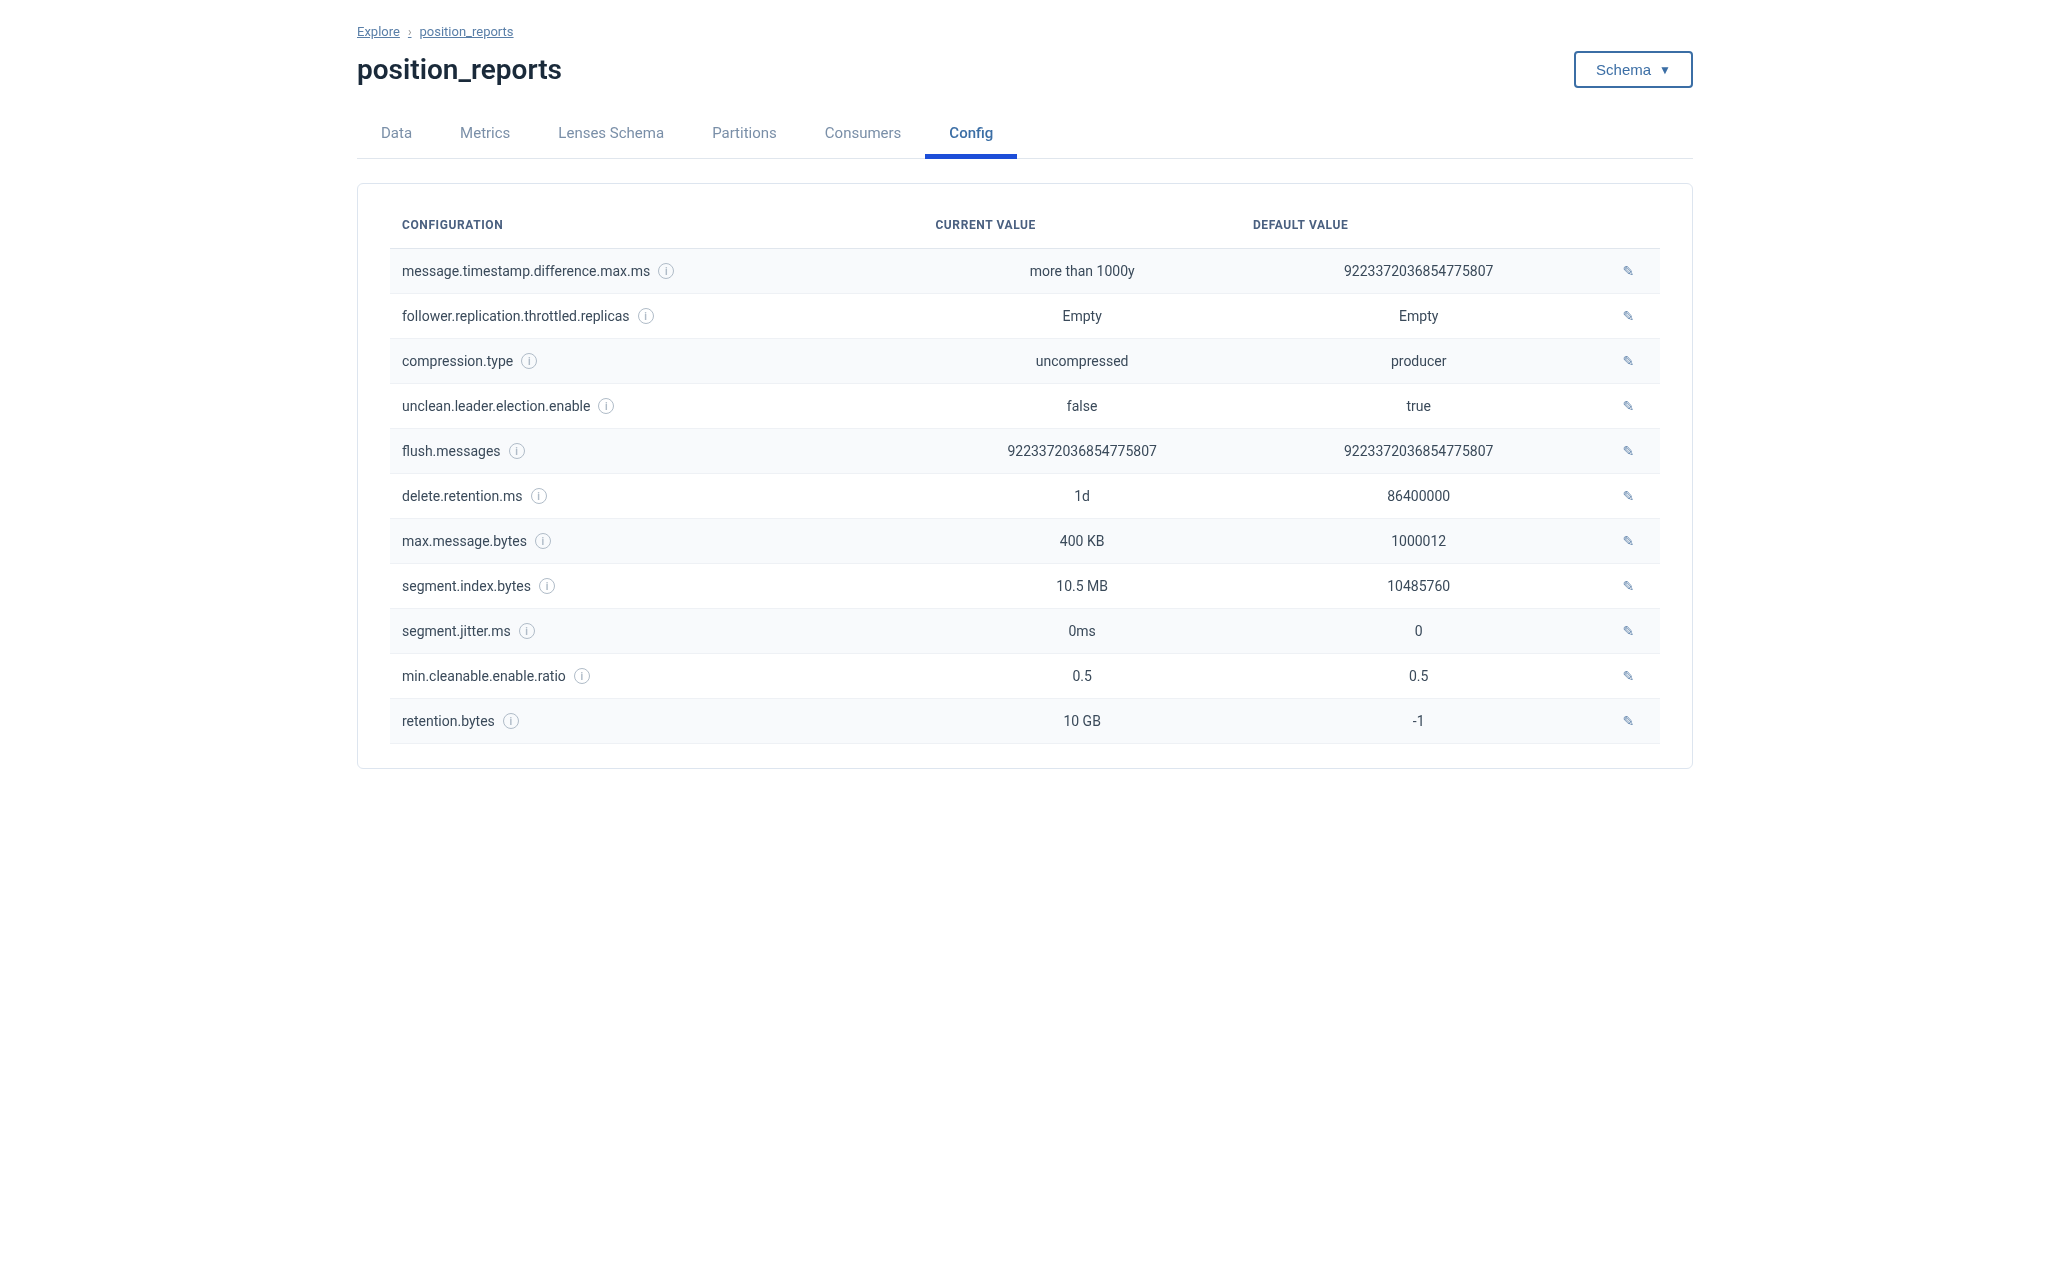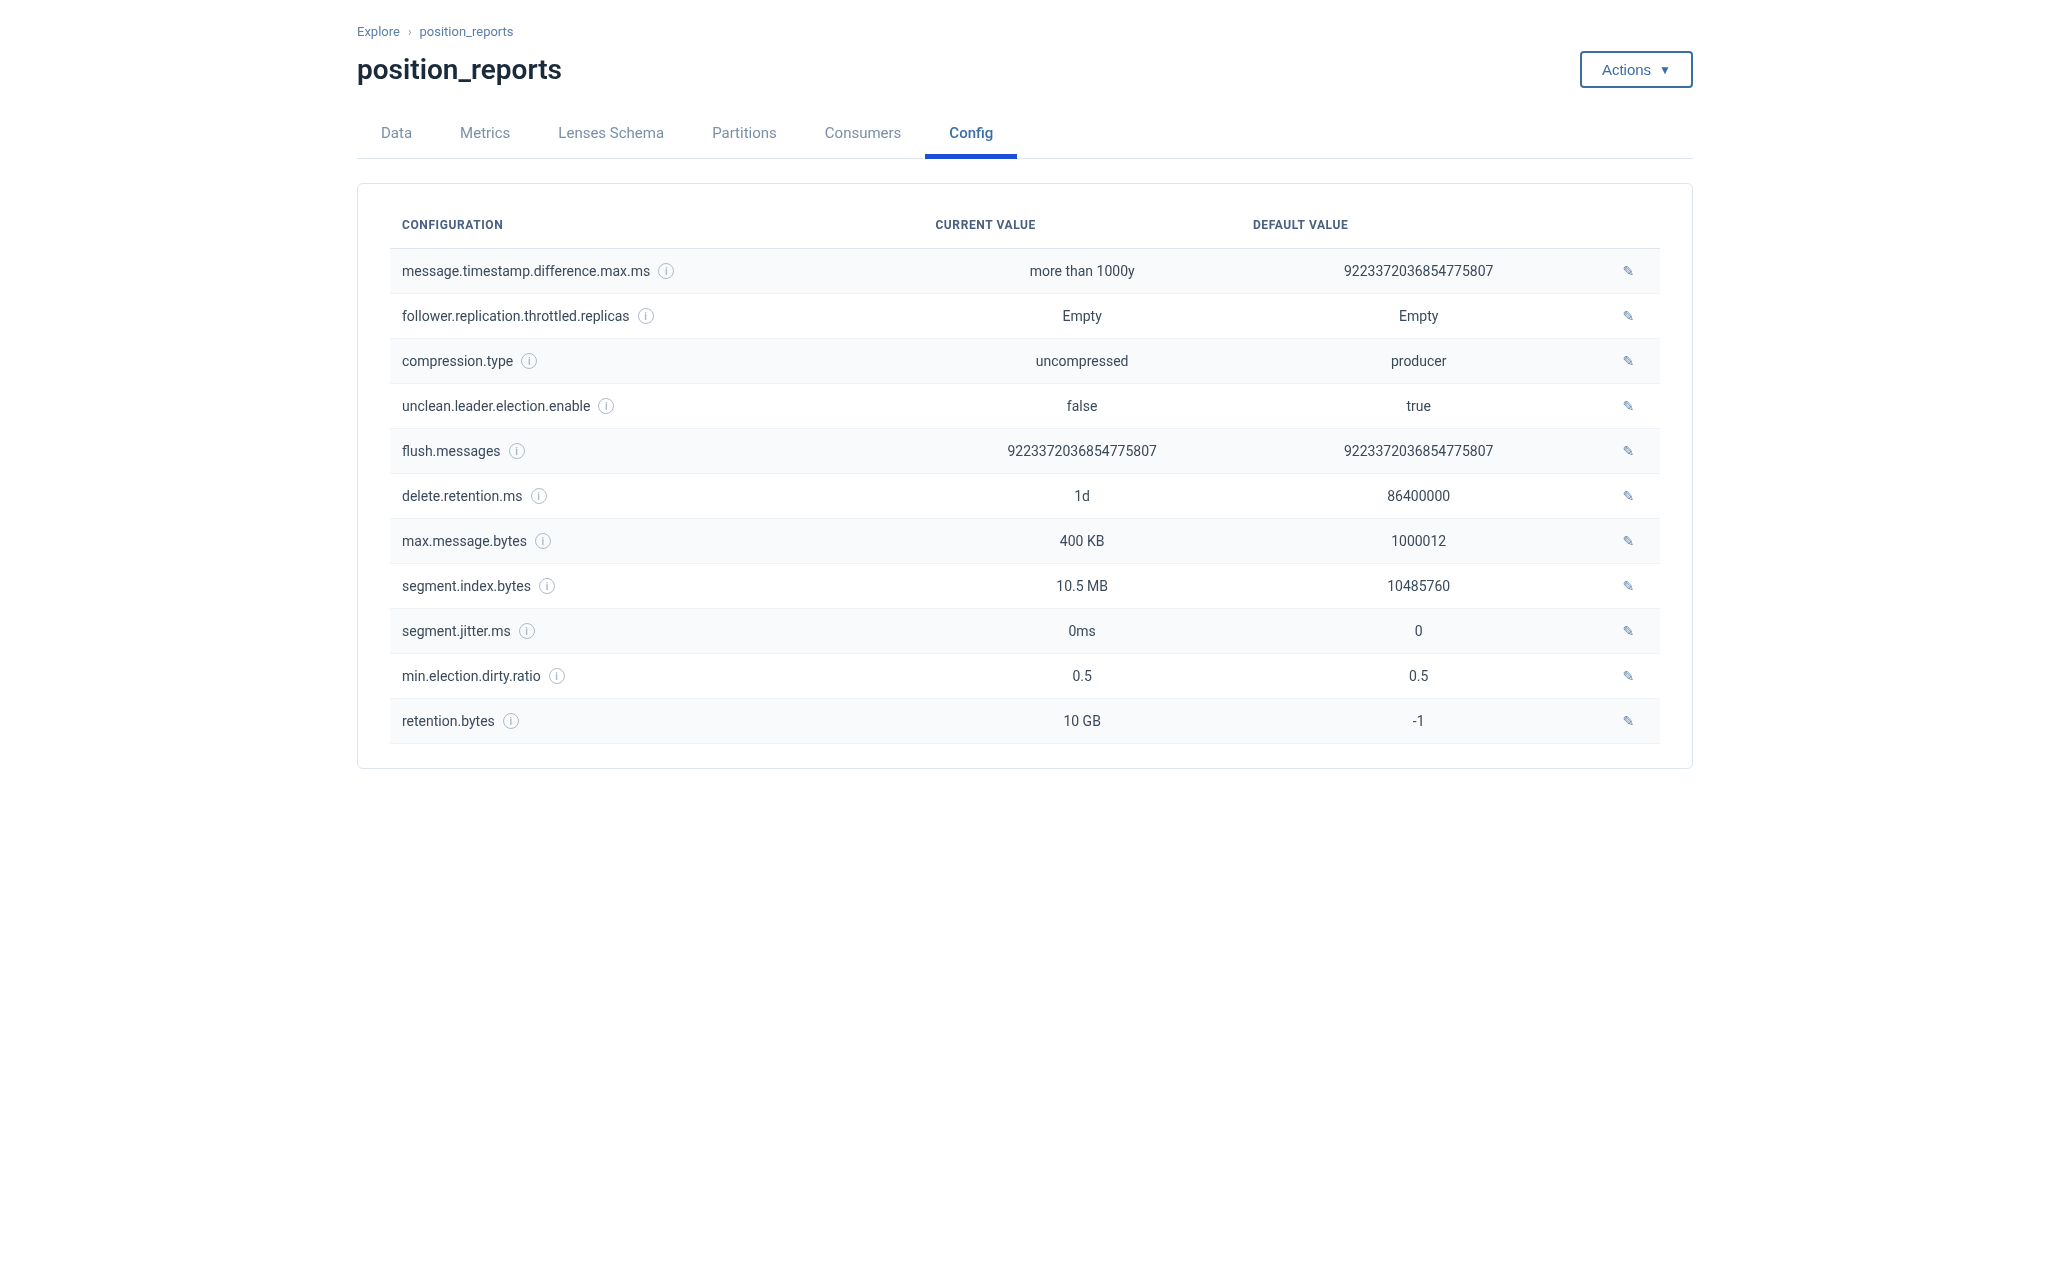--- a/index.html
+++ b/index.html
@@ -14,20 +14,21 @@
       margin: 0 auto;
       padding: 24px 32px;
     }
     .breadcrumb {
       display: flex;
       align-items: center;
       gap: 8px;
       color: #5a7fa8;
       font-size: 13px;
       margin-bottom: 12px;
+      text-decoration: underline;
     }
     .breadcrumb-separator {
       color: #999;
       font-size: 12px;
     }
     .breadcrumb-item {
       color: #5a7fa8;
       cursor: pointer;
     }
     .page-header {
@@ -150,21 +151,21 @@
 
   <div class="breadcrumb">
     <span class="breadcrumb-item">Explore</span>
     <span class="breadcrumb-separator">›</span>
     <span>position_reports</span>
   </div>
 
   <div class="page-header">
     <h1 class="page-title">position_reports</h1>
     <button class="actions-button">
-      <span>Actions</span>
+      <span>Schema</span>
       <span class="actions-chevron">▼</span>
     </button>
   </div>
 
   <div class="tabs">
     <div class="tab">Data</div>
     <div class="tab">Metrics</div>
     <div class="tab">Lenses Schema</div>
     <div class="tab">Partitions</div>
     <div class="tab">Consumers</div>
@@ -277,21 +278,21 @@
       <span class="info-icon">i</span>
     </div>
   </td>
             <td class="col-current">0ms</td>
             <td class="col-default">0</td>
             <td class="col-action"><span class="edit-icon">✎</span></td>
           </tr>
           <tr>
             <td class="col-config">
     <div class="config-name-cell">
-      <span>min.election.dirty.ratio</span>
+      <span>min.cleanable.enable.ratio</span>
       <span class="info-icon">i</span>
     </div>
   </td>
             <td class="col-current">0.5</td>
             <td class="col-default">0.5</td>
             <td class="col-action"><span class="edit-icon">✎</span></td>
           </tr>
           <tr>
             <td class="col-config">
     <div class="config-name-cell">

